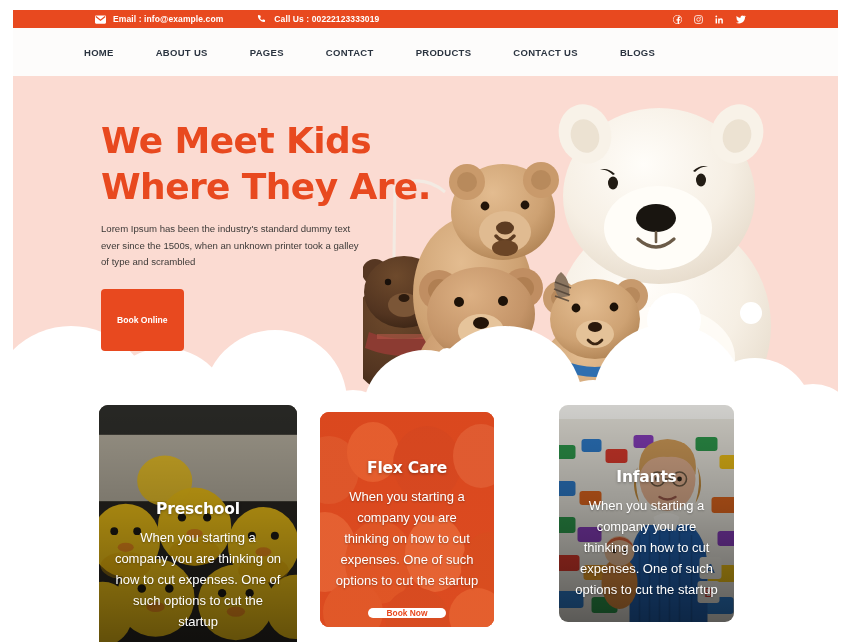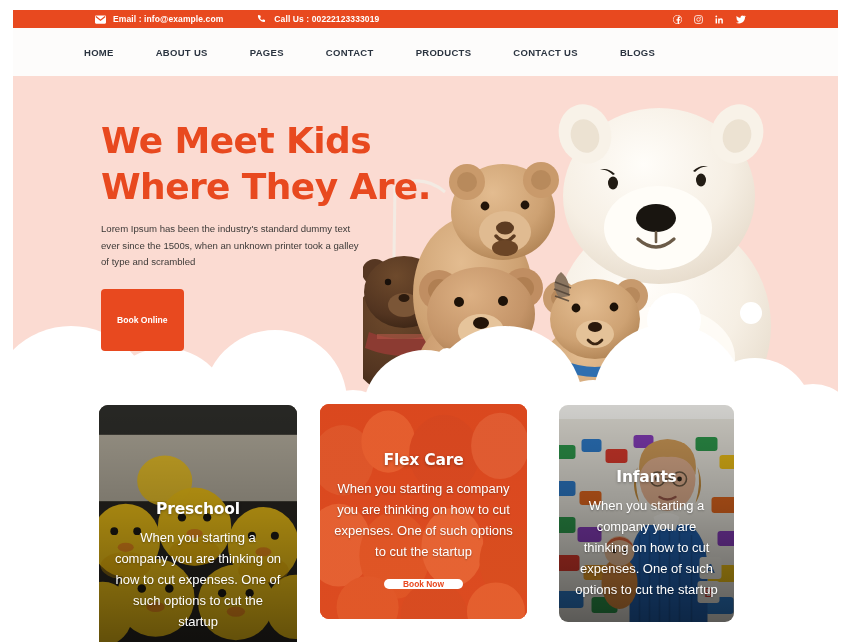--- a/index.html
+++ b/index.html
@@ -163,21 +163,21 @@
     position: relative;
     height: 244px;
     background: #ffffff;
   }
   .card {
     position: absolute;
     border-radius: 9px;
     overflow: hidden;
   }
   .card-1 { left: 86px;  top: 9px;  width: 198px; height: 249px; }
-  .card-2 { left: 307px; top: 8px;  width: 207px; height: 215px; background: #e8552a; }
+  .card-2 { left: 307px; top: 16px;  width: 174px; height: 215px; background: #e8552a; }
   .card-3 { left: 546px; top: 9px;  width: 175px; height: 217px; }
 
   .card-bg { position: absolute; inset: 0; }
   .card-bg svg { display:block; width:100%; height:100%; }
   .card-shade {
     position: absolute; inset: 0;
     background: linear-gradient(to bottom, rgba(0,0,0,0.18) 0%, rgba(0,0,0,0.35) 45%, rgba(0,0,0,0.62) 100%);
   }
   .card-shade-2 {
     position: absolute; inset: 0;

